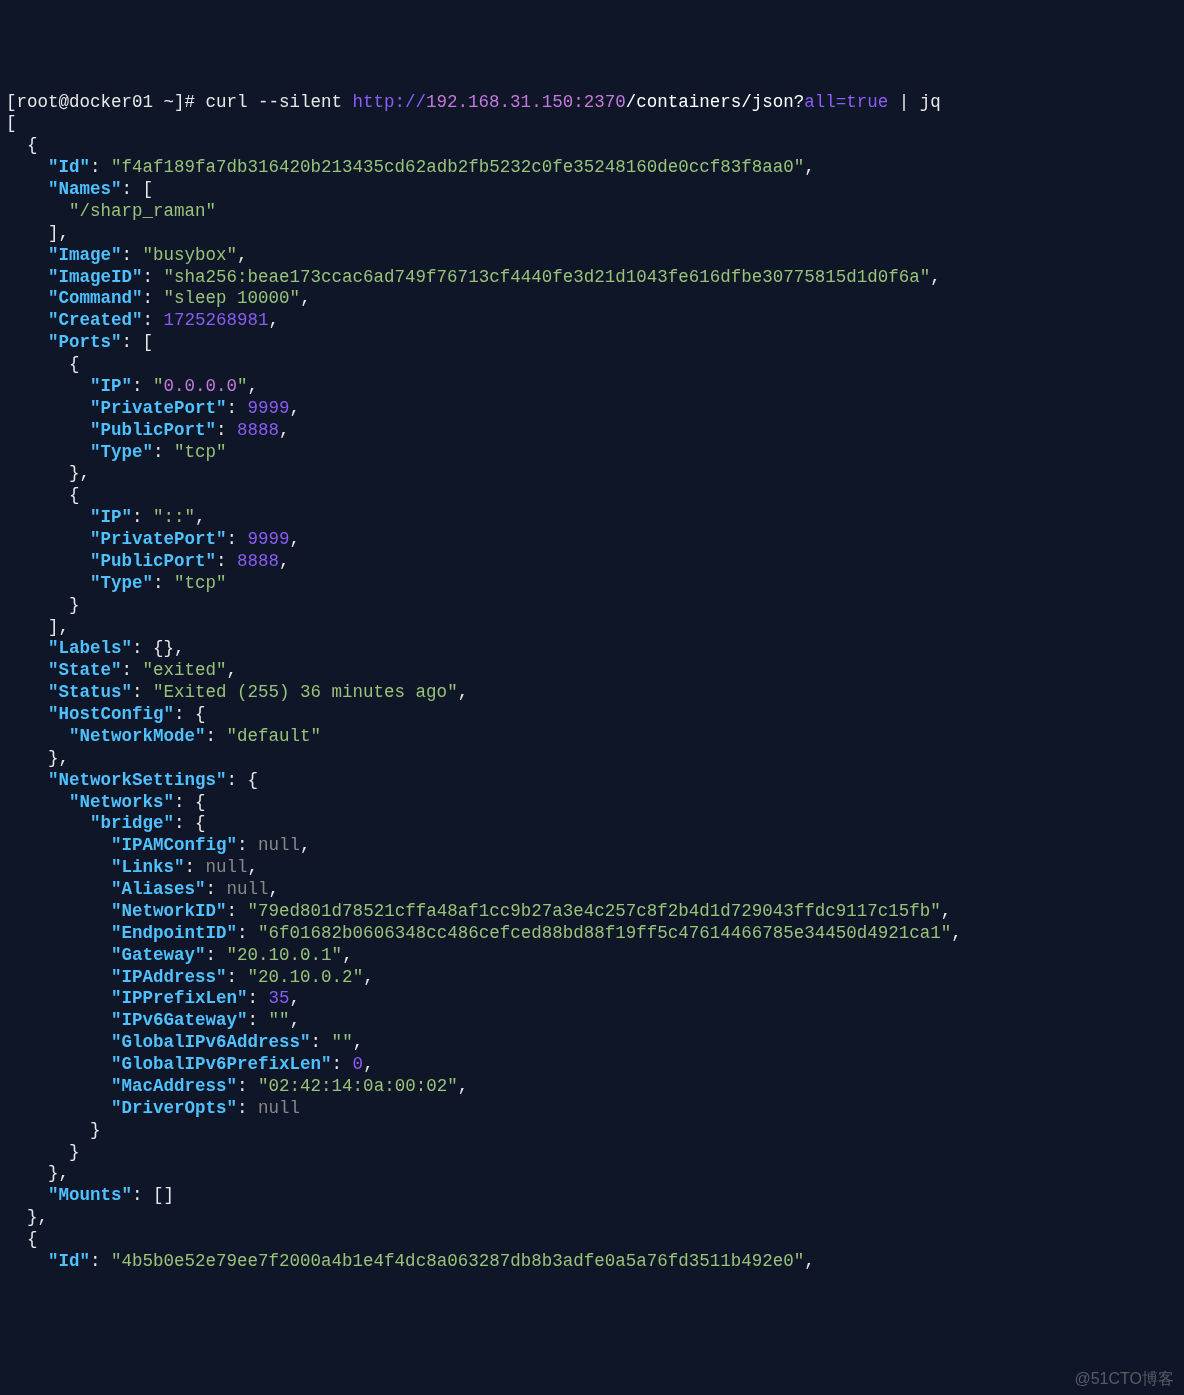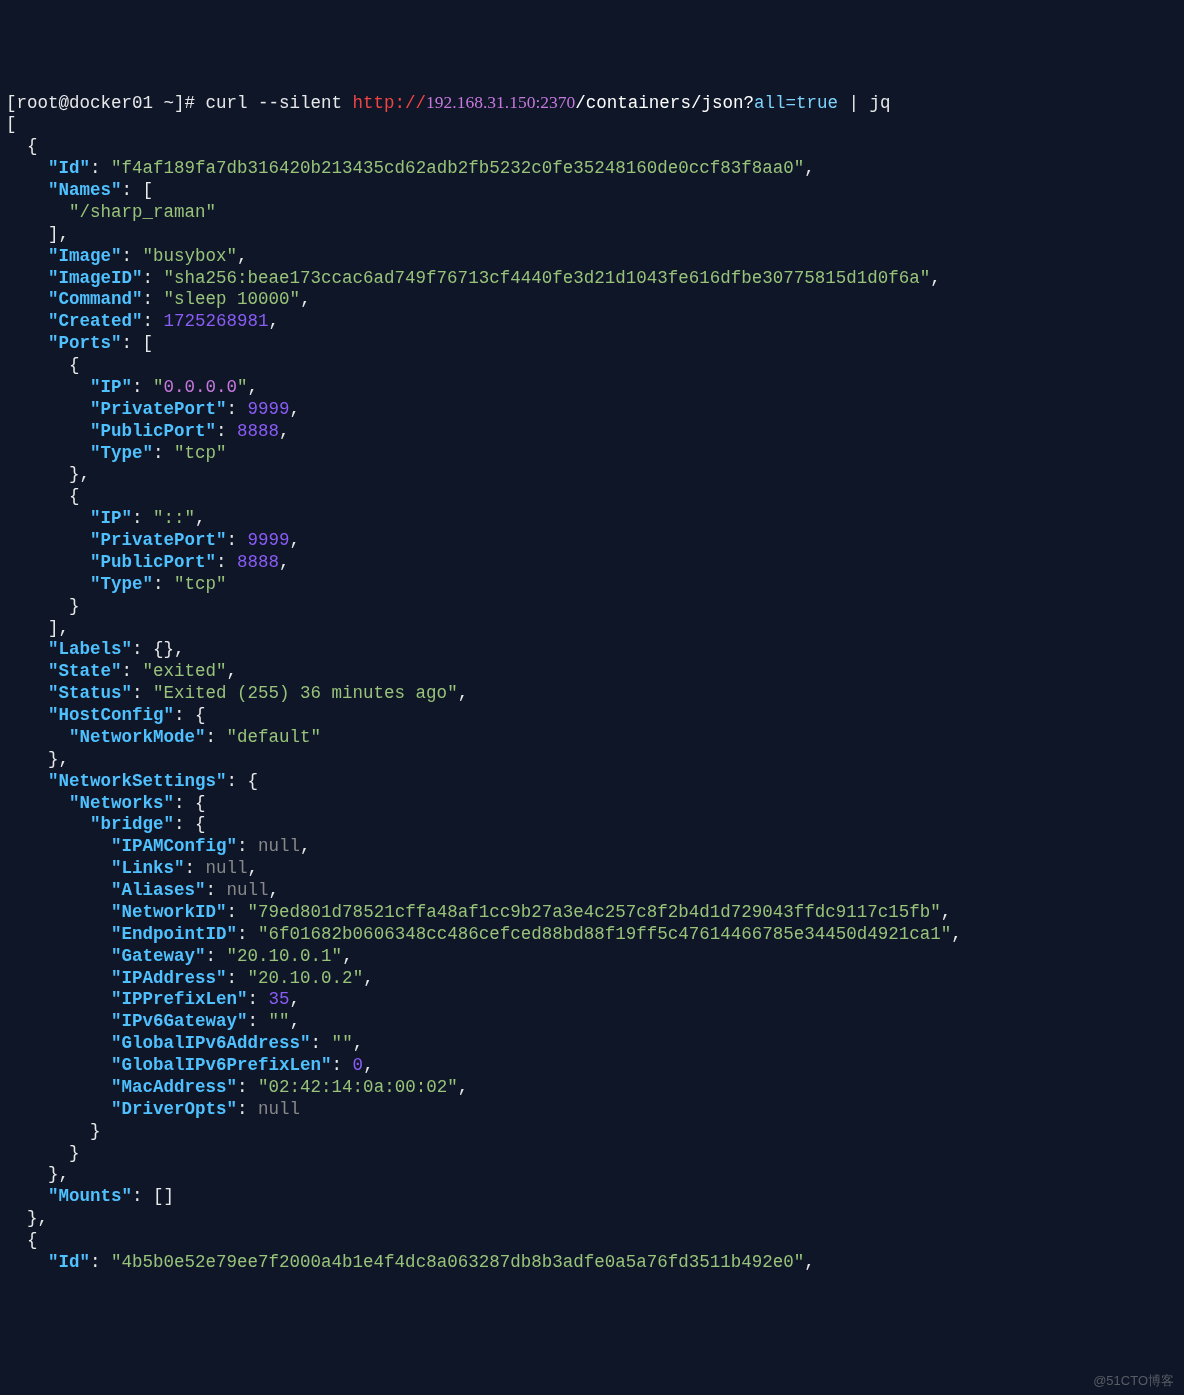--- a/index.html
+++ b/index.html
@@ -11,38 +11,38 @@
       line-height: 1.25;
       padding: 4px 6px;
       white-space: pre;
       width: 1184px;
       height: 1395px;
       overflow: hidden;
       font-weight: 500;
     }
     .prompt-user { color: #e8e8e8; margin-top: 6px; }
     .prompt-cmd { color: #e8e8e8; margin-top: 27px; }
-    .url-scheme { color: #ef4444; }
-    .url-host { color: #c678dd; font-family: Liberation Serif, serif; }
+    .url-scheme { color: #8b5cf6; }
+    .url-host { color: #c678dd; }
     .url-path { color: #ffffff; }
-    .url-query { color: #7dd3fc; }
+    .url-query { color: #8b5cf6; }
     .bracket { color: #e8e8e8; }
     .key { color: #4fc1ff; font-weight: 600; }
     .colon { color: #e8e8e8; }
     .string { color: #98c379; }
     .number { color: #8b5cf6; }
     .null { color: #888888; font-family: Liberation Mono, monospace; }
     .punct { color: #e8e8e8; }
     .ip-val { color: #c678dd; }
     .watermark {
       position: fixed;
       bottom: 6px;
       right: 10px;
       color: #8a8a8a;
-      font-size: 13px;
+      font-size: 16px;
       font-family: sans-serif;
       opacity: 0.6;
     }
   </style>
 </head>
 <body>
 
 
 
 <div><span class="prompt-user">[root@docker01 ~]#</span> <span class="prompt-cmd">curl --silent</span> <span class="url-scheme">http://</span><span class="url-host">192.168.31.150:2370</span><span class="url-path">/containers/json?</span><span class="url-query">all=true</span><span class="prompt-cmd"> | jq</span>

